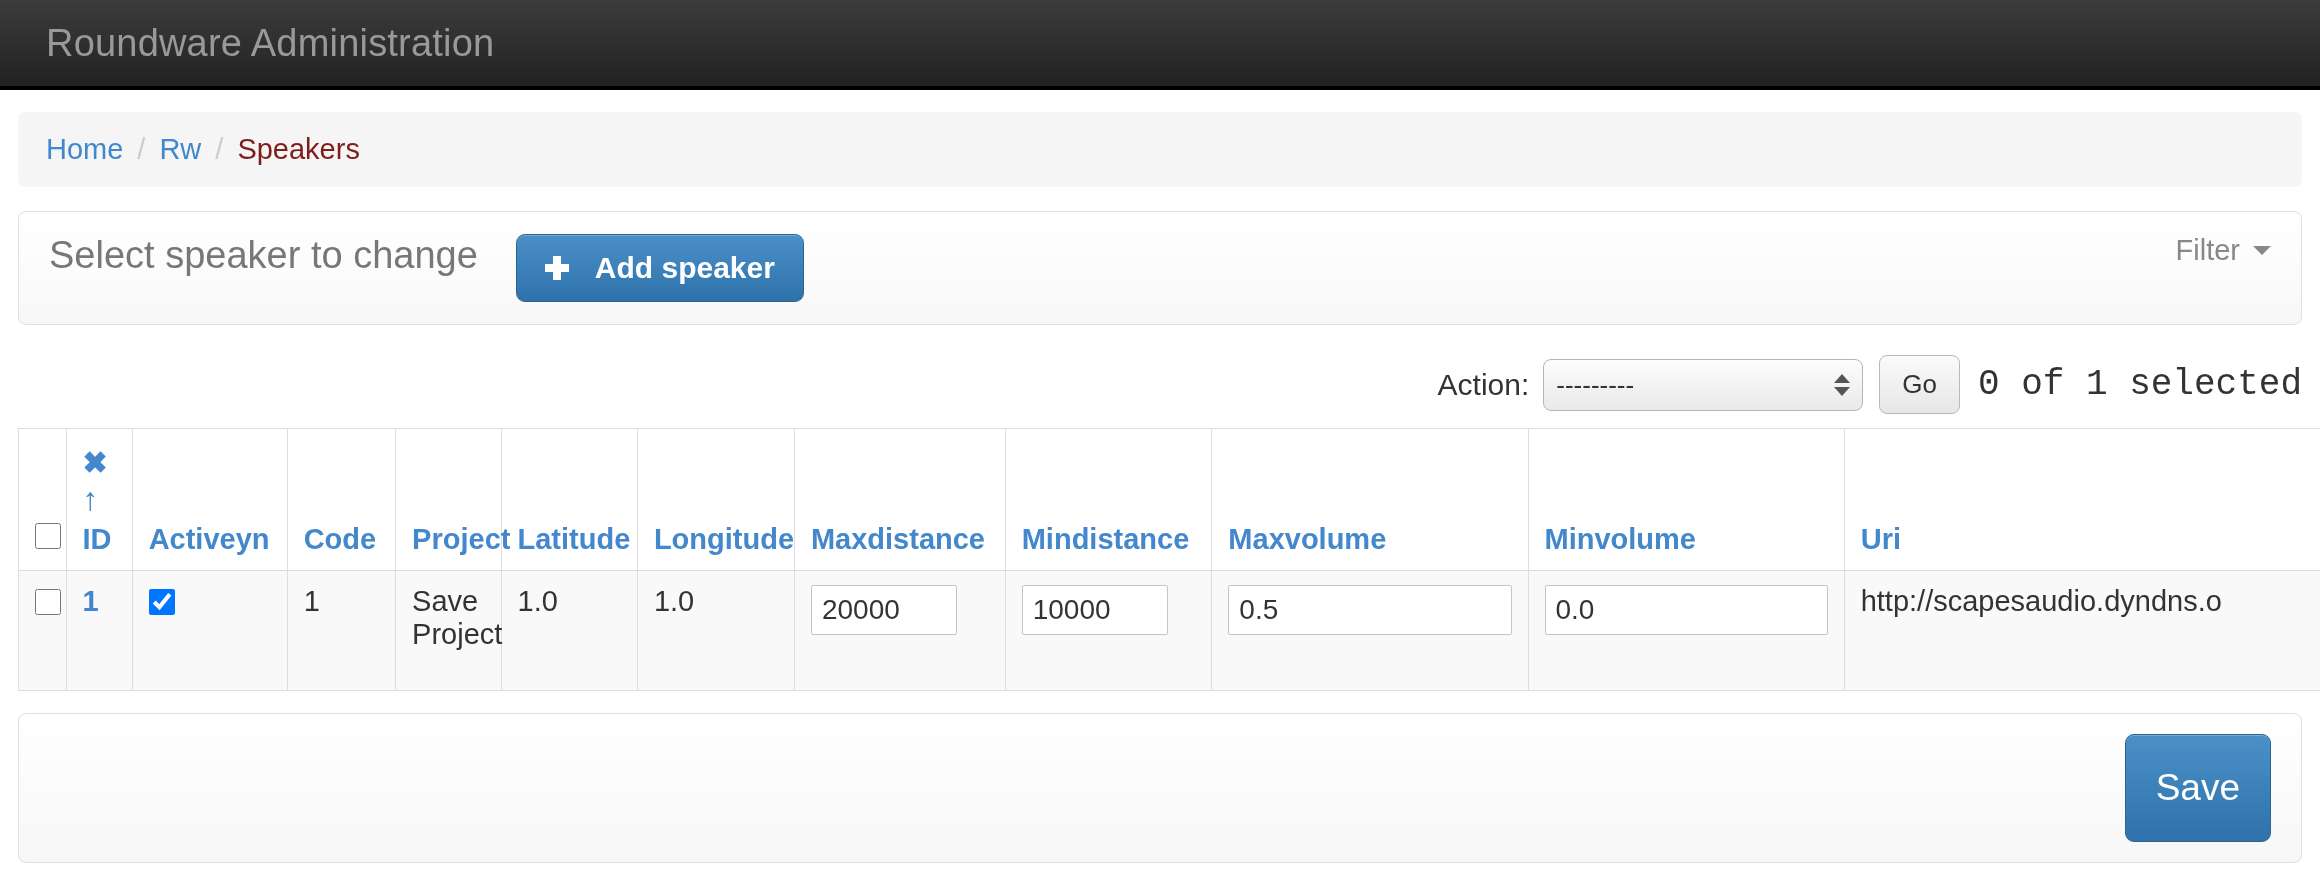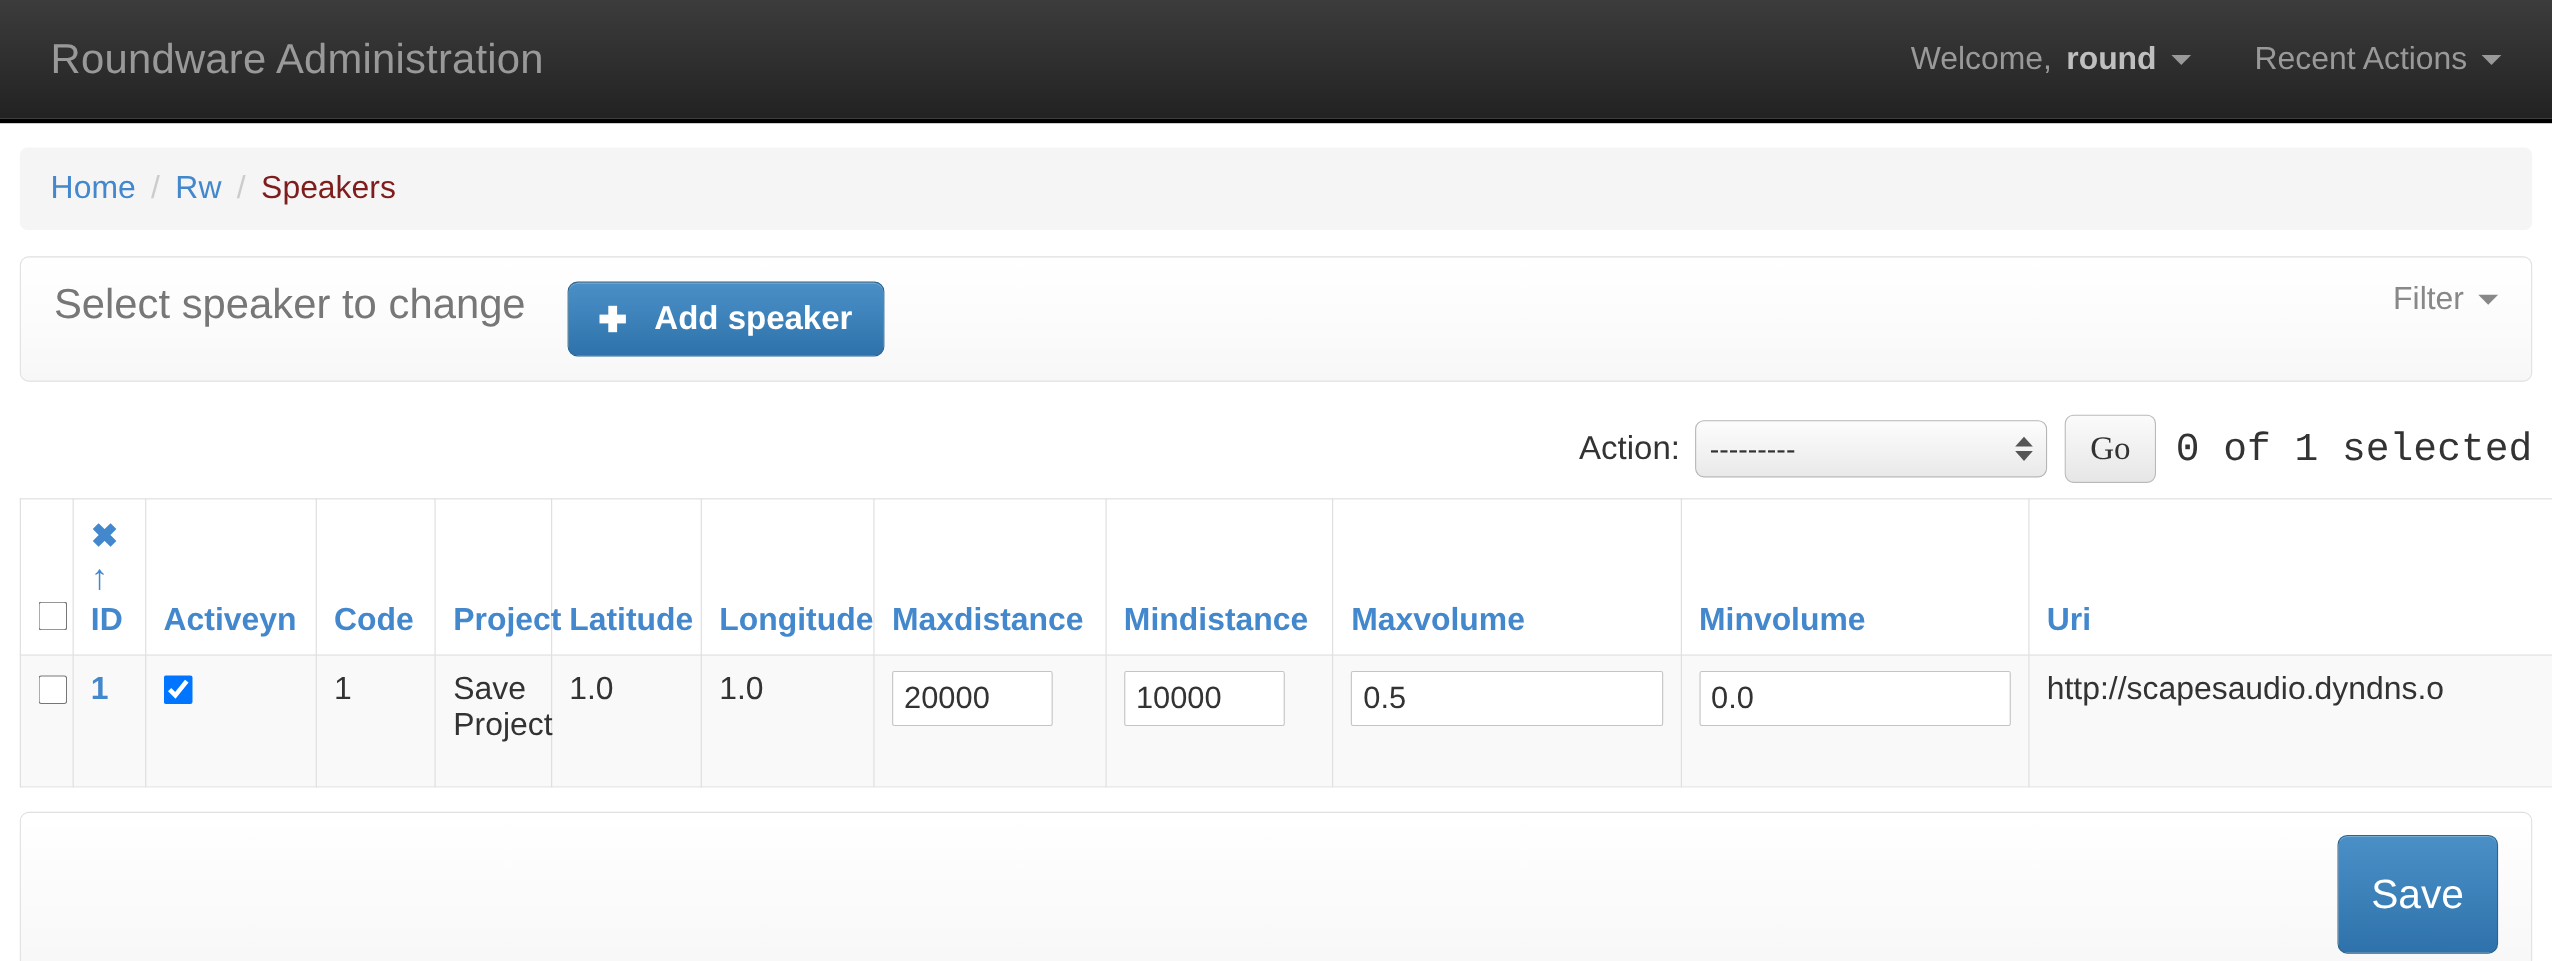--- a/index.html
+++ b/index.html
@@ -6,21 +6,21 @@
   html, body {
     margin: 0; padding: 0;
     width: 2320px; height: 874px;
     overflow: hidden;
     background: #ffffff;
     font-family: "Liberation Sans", sans-serif;
   }
 
   
   .navbar {
-    height: 112px;
+    height: 90px;
     background: linear-gradient(to bottom, #3c3c3c 0%, #222222 100%);
     border-bottom: 4px solid #000000;
     display: flex;
     align-items: center;
     padding: 0 46px 0 46px;
     position: relative;
   }
   .brand {
     color: #999999;
     font-size: 38px;
@@ -167,22 +167,22 @@
     border-bottom: 9px solid #555555;
   }
   .arrow-down {
     width: 0; height: 0;
     border-left: 8px solid transparent;
     border-right: 8px solid transparent;
     border-top: 9px solid #555555;
   }
   .btn-go {
     margin-left: 16px;
-    font-size: 30px;
-    font-family: Liberation Serif, serif;
+    font-size: 26px;
+    font-family: Liberation Sans, sans-serif;
     color: #333333;
     background: linear-gradient(to bottom, #fbfbfb 0%, #e6e6e6 100%);
     border: 1px solid #b9b9b9;
     border-radius: 8px;
     padding: 13px 22px;
     cursor: pointer;
   }
   .selected-count {
     margin-left: 18px;
     font-size: 36px;
@@ -296,31 +296,20 @@
     padding: 32px 30px;
     cursor: pointer;
     box-shadow: inset 0 1px 0 rgba(255,255,255,0.25);
   }
 </style>
 </head>
 <body>
 
 <div class="navbar">
   <div class="brand">Roundware Administration</div>
-  <div class="nav-right">
-    <div class="nav-item">
-      <span>Welcome,</span>
-      <span class="strong">round</span>
-      <span class="caret"></span>
-    </div>
-    <div class="nav-item">
-      <span>Recent Actions</span>
-      <span class="caret"></span>
-    </div>
-  </div>
 </div>
 
 <div class="breadcrumb-wrap">
   <div class="breadcrumb">
     <a href="#">Home</a>
     <span class="sep">/</span>
     <a href="#">Rw</a>
     <span class="sep">/</span>
     <span class="current">Speakers</span>
   </div>

